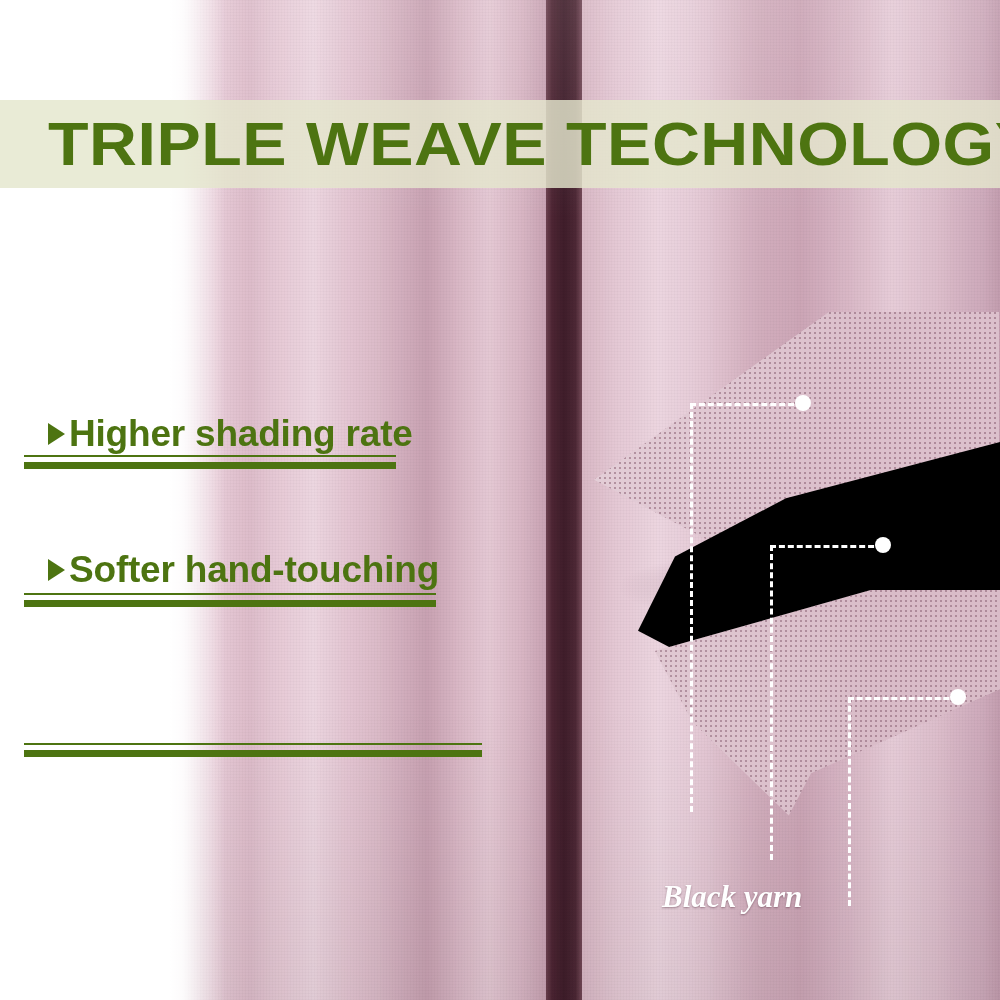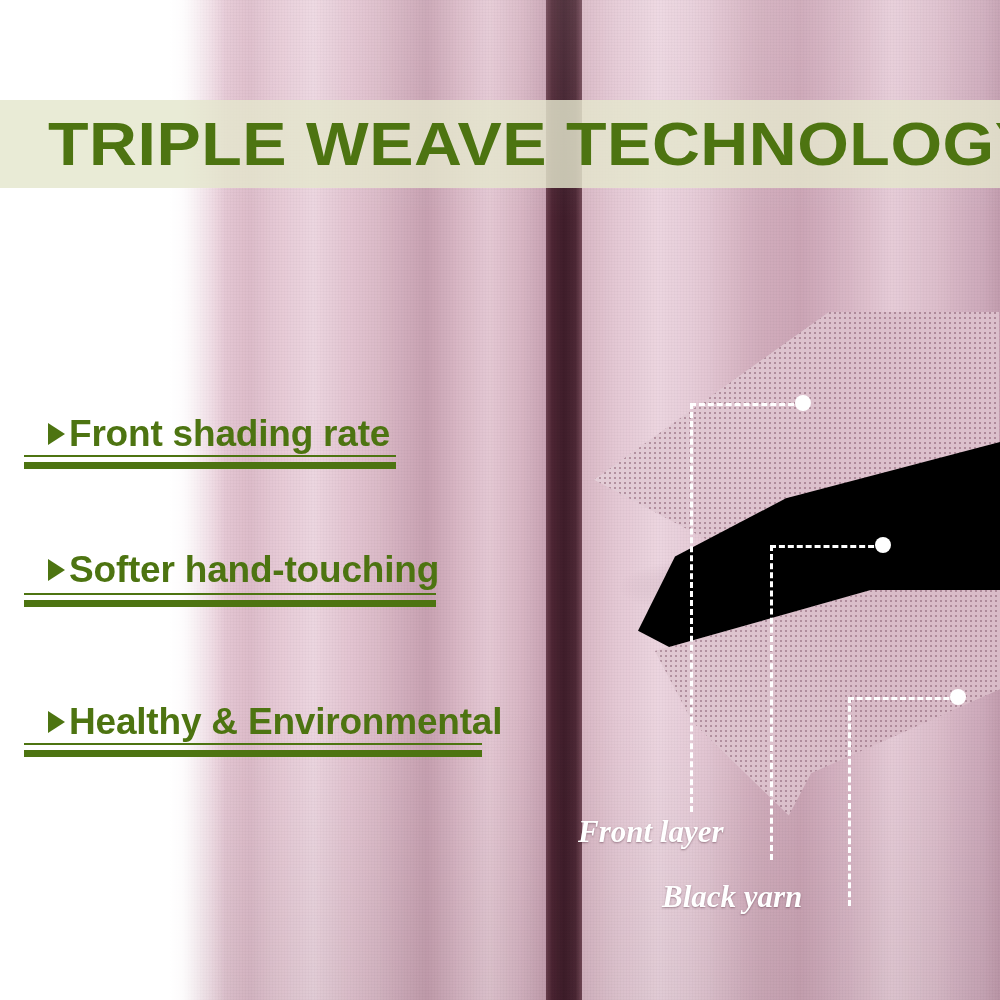--- a/index.html
+++ b/index.html
@@ -277,52 +277,45 @@
     <div class="lead-dot" id="dot1" style="left: 875px; top: 537px;"></div>
     <div class="lead-h" id="leadh1" style="left: 770px; top: 545px; width: 113px;"></div>
     <div class="lead-v" id="leadv1" style="left: 770px; top: 545px; height: 315px;"></div>
   </div>
   <div>
     <div class="lead-dot" id="dot2" style="left: 950px; top: 689px;"></div>
     <div class="lead-h" id="leadh2" style="left: 848px; top: 697px; width: 110px;"></div>
     <div class="lead-v" id="leadv2" style="left: 848px; top: 697px; height: 209px;"></div>
   </div>
 
-  <div class="callout-label" id="label0" style="left: 578px; top: 814px;">Front layer</div>
   <div class="callout-label" id="label1" style="left: 662px; top: 879px;">Black yarn</div>
 
   <div class="headline-band"></div>
   <div class="headline-text">TRIPLE WEAVE TECHNOLOGY</div>
 
   <div class="feature" id="feature0" style="top: 412px;">
     <div class="feature-row">
       <div class="bullet-triangle"></div>
-      <div class="feature-label">Front shading rate</div>
+      <div class="feature-label">Higher shading rate</div>
     </div>
   </div>
   <div class="rule-group" id="rule0" style="top: 455px; width: 372px;">
     <div class="rule-thin"></div>
     <div class="rule-thick"></div>
   </div>
 
   <div class="feature" id="feature1" style="top: 548px;">
     <div class="feature-row">
       <div class="bullet-triangle"></div>
       <div class="feature-label">Softer hand-touching</div>
     </div>
   </div>
   <div class="rule-group" id="rule1" style="top: 593px; width: 412px;">
     <div class="rule-thin"></div>
     <div class="rule-thick"></div>
   </div>
 
-  <div class="feature" id="feature2" style="top: 700px;">
-    <div class="feature-row">
-      <div class="bullet-triangle"></div>
-      <div class="feature-label">Healthy &amp; Environmental</div>
-    </div>
-  </div>
   <div class="rule-group" id="rule2" style="top: 743px; width: 458px;">
     <div class="rule-thin"></div>
     <div class="rule-thick"></div>
   </div>
 
 </div>
 
 </body></html>

